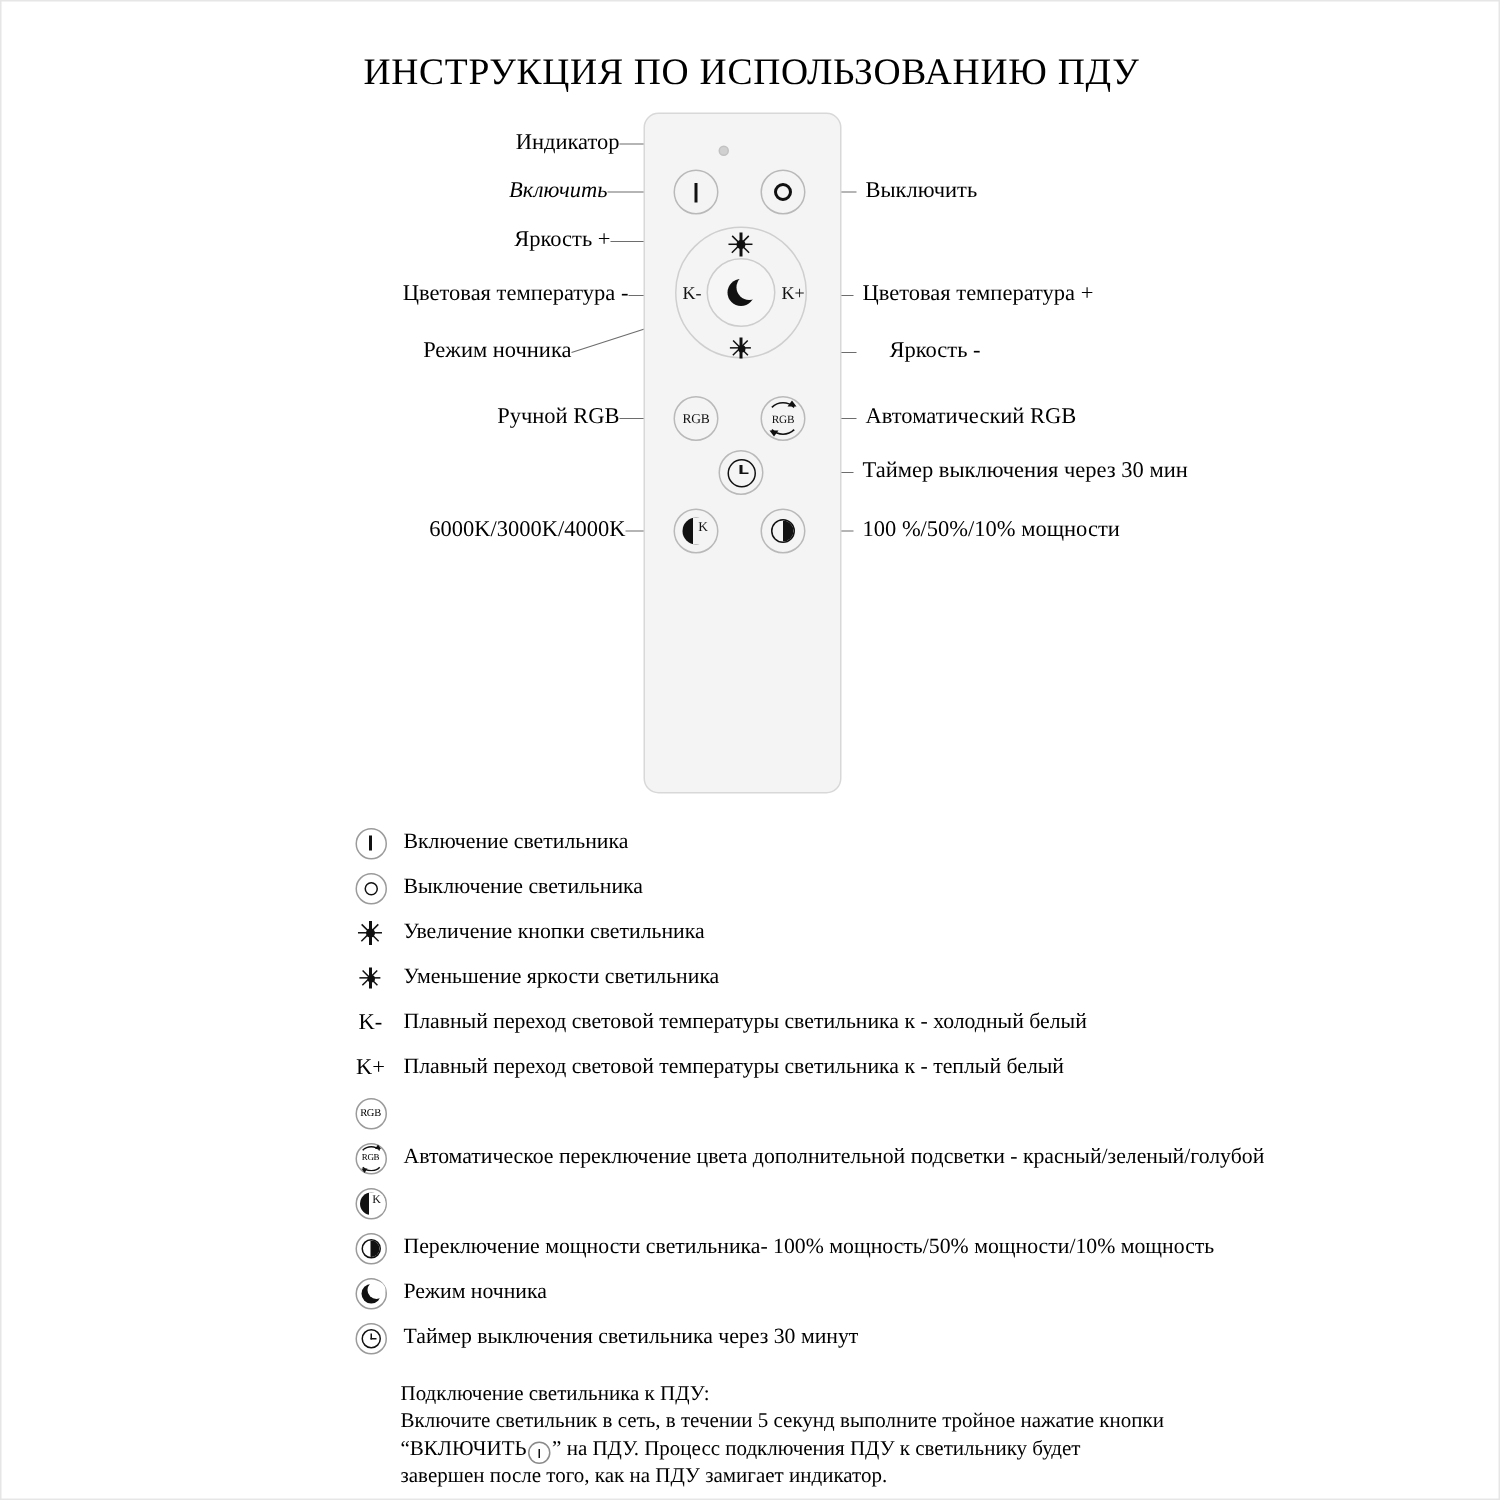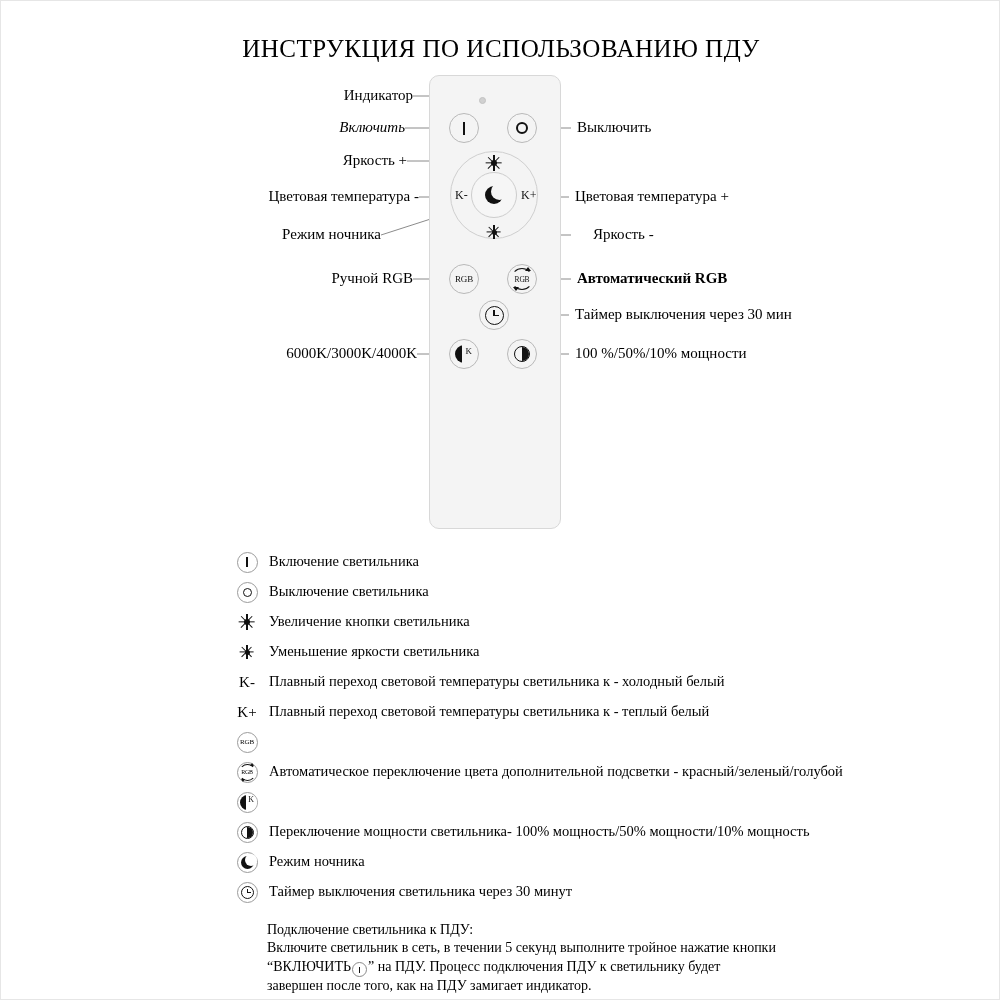--- a/index.html
+++ b/index.html
@@ -377,21 +377,21 @@
 
   <div class="callout left" style="left:228px; top:86px;  width:184px;">Индикатор</div>
   <div class="callout left" style="left:228px; top:118px; width:176px;font-style:italic;">Включить</div>
   <div class="callout right" style="left:576px; top:118px;">Выключить</div>
   <div class="callout left" style="left:228px; top:151px; width:178px;">Яркость +</div>
   <div class="callout left" style="left:190px; top:187px; width:228px;">Цветовая температура -</div>
   <div class="callout right" style="left:574px; top:187px;">Цветовая температура +</div>
   <div class="callout left" style="left:190px; top:225px; width:190px;">Режим ночника</div>
   <div class="callout right" style="left:576px; top:225px;margin-left:16px;">Яркость -</div>
   <div class="callout left" style="left:228px; top:269px; width:184px;">Ручной RGB</div>
-  <div class="callout right" style="left:576px; top:269px;font-weight:bold;">Автоматический RGB</div>
+  <div class="callout right" style="left:576px; top:269px;">Автоматический RGB</div>
   <div class="callout right" style="left:574px; top:305px;">Таймер выключения через 30 мин</div>
   <div class="callout left" style="left:210px; top:344px; width:206px;">6000K/3000K/4000K</div>
   <div class="callout right" style="left:574px; top:344px;">100 %/50%/10% мощности</div>
 
   <div class="remote"></div>
   <div class="led"></div>
 
   <div class="btn small" style="left:448px; top:112px;">
     <span class="icon-on"></span>
   </div>

